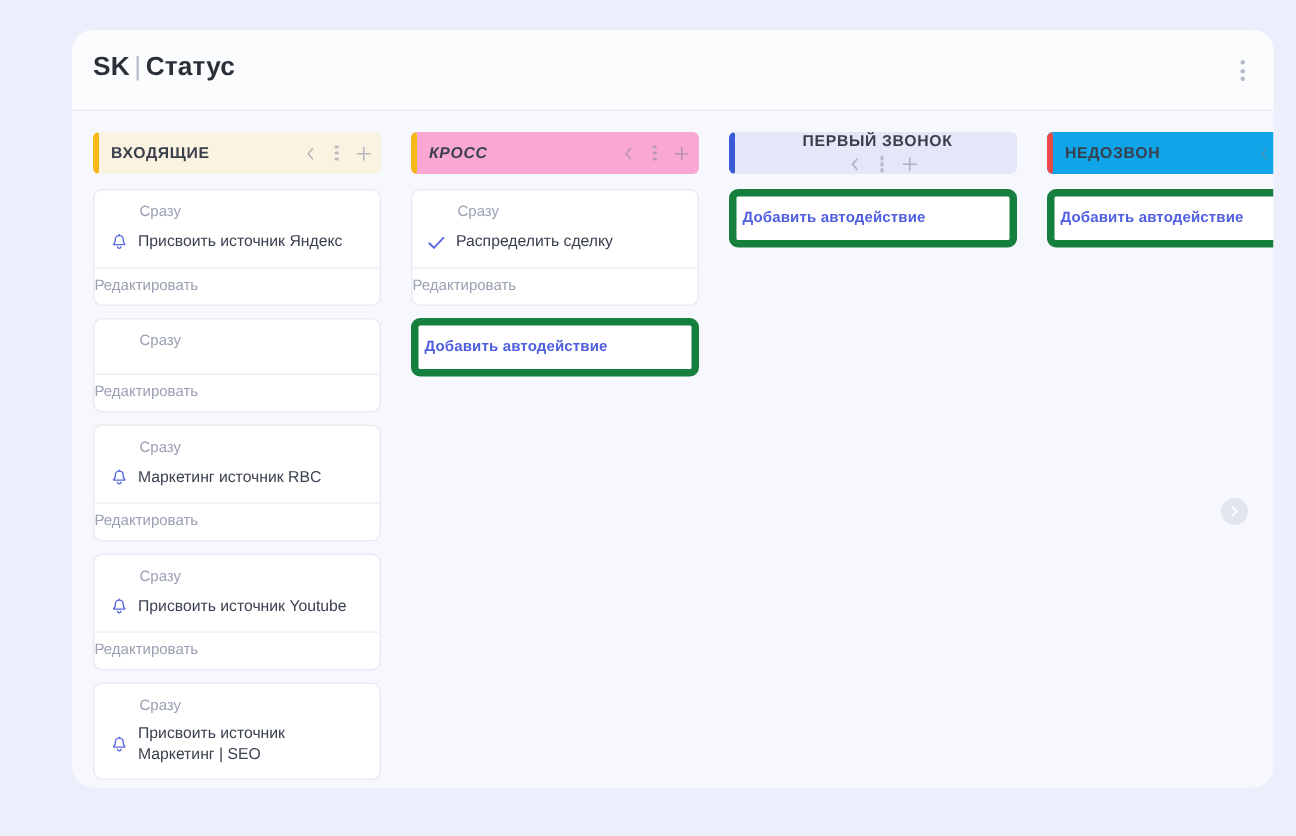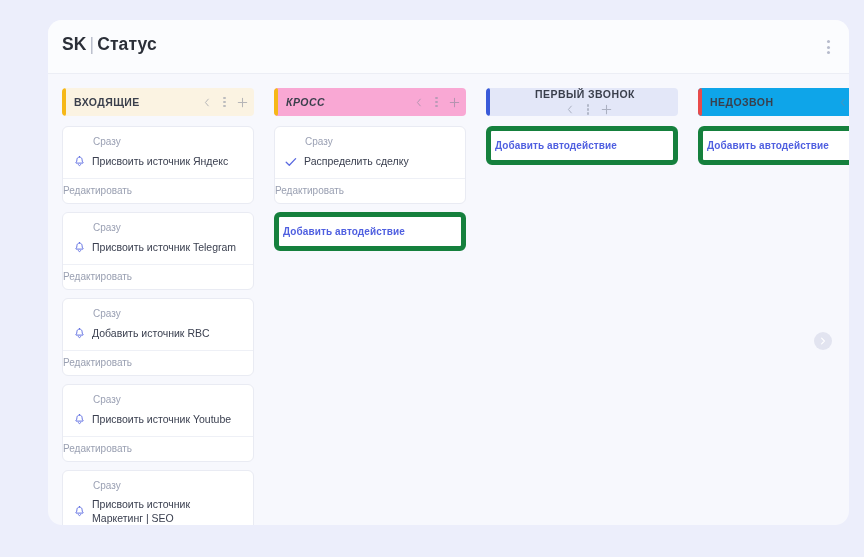--- a/index.html
+++ b/index.html
@@ -282,45 +282,35 @@
                     </svg>
                   </span>
                   <span class="card-text">Присвоить источник Яндекс</span>
                 </div>
               </div>
               <div class="card-foot">Редактировать</div>
             </div>
             <div class="card">
               <div class="card-top">
                 <div class="card-when">Сразу</div>
+              </div>
+              <div class="card-foot">Редактировать</div>
+            </div>
+            <div class="card">
+              <div class="card-top">
+                <div class="card-when">Сразу</div>
                 <div class="card-main">
                   <span class="card-icon">
                     <svg fill="none" width="11" height="12" viewBox="0 0 11 12">
                       <path d="M5.5 1.1c-1.5 0-2.6 1.15-2.6 2.6 0 2-.75 2.65-1.05 3.0-.12.14-.02.4.18.4h6.94c.2 0 .3-.26.18-.4-.3-.35-1.05-1.0-1.05-3.0 0-1.45-1.1-2.6-2.6-2.6z" stroke="currentColor" stroke-width="0.95" stroke-linejoin="round"></path>
                       <path d="M4.35 8.55c.12.6.6 1.0 1.15 1.0s1.03-.4 1.15-1.0" stroke="currentColor" stroke-width="0.95" stroke-linecap="round"></path>
                       <path d="M5.5 1.1V.35" stroke="currentColor" stroke-width="0.95" stroke-linecap="round"></path>
                     </svg>
                   </span>
-                  <span class="card-text">Присвоить источник Telegram</span>
-                </div>
-              </div>
-              <div class="card-foot">Редактировать</div>
-            </div>
-            <div class="card">
-              <div class="card-top">
-                <div class="card-when">Сразу</div>
-                <div class="card-main">
-                  <span class="card-icon">
-                    <svg fill="none" width="11" height="12" viewBox="0 0 11 12">
-                      <path d="M5.5 1.1c-1.5 0-2.6 1.15-2.6 2.6 0 2-.75 2.65-1.05 3.0-.12.14-.02.4.18.4h6.94c.2 0 .3-.26.18-.4-.3-.35-1.05-1.0-1.05-3.0 0-1.45-1.1-2.6-2.6-2.6z" stroke="currentColor" stroke-width="0.95" stroke-linejoin="round"></path>
-                      <path d="M4.35 8.55c.12.6.6 1.0 1.15 1.0s1.03-.4 1.15-1.0" stroke="currentColor" stroke-width="0.95" stroke-linecap="round"></path>
-                      <path d="M5.5 1.1V.35" stroke="currentColor" stroke-width="0.95" stroke-linecap="round"></path>
-                    </svg>
-                  </span>
-                  <span class="card-text">Добавить источник RBC</span>
+                  <span class="card-text">Маркетинг источник RBC</span>
                 </div>
               </div>
               <div class="card-foot">Редактировать</div>
             </div>
             <div class="card">
               <div class="card-top">
                 <div class="card-when">Сразу</div>
                 <div class="card-main">
                   <span class="card-icon">
                     <svg fill="none" width="11" height="12" viewBox="0 0 11 12">

